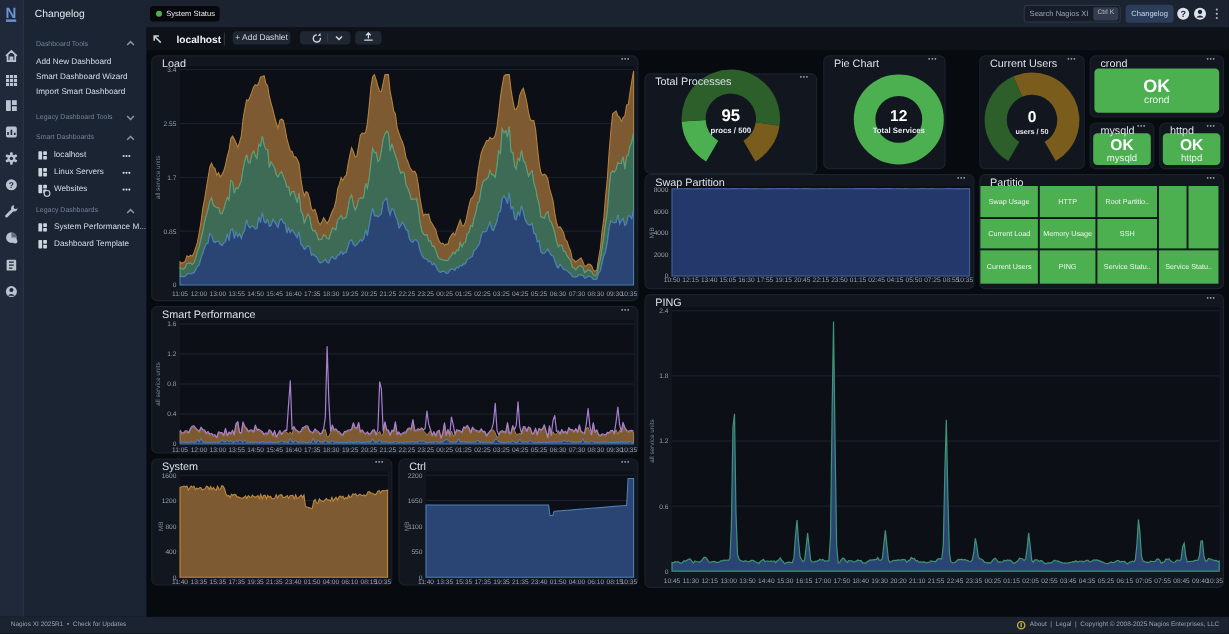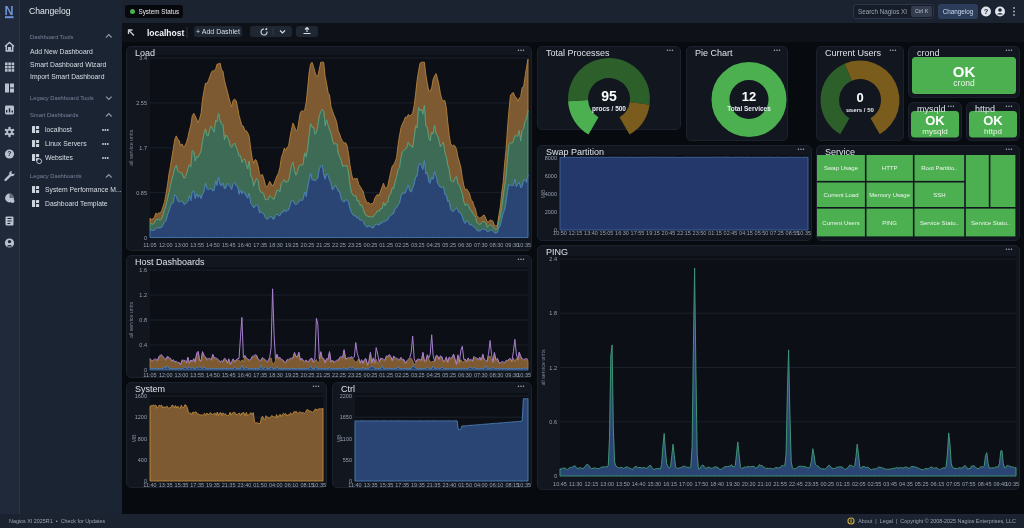--- a/index.html
+++ b/index.html
@@ -59,32 +59,32 @@
  <line x1="23" y1="2" x2="23" y2="9" stroke="#323b49" stroke-width="1"></line>
  <path d="M30 4.5 L32.5 7 L35 4.5" stroke="#d6dce5" stroke-width="1.2" fill="none"></path>
  <path d="M57 1.5 L57 6 M55 3.5 L57 1.5 L59 3.5 M53.5 7.5 L60.5 7.5" stroke="#d6dce5" stroke-width="1.1" fill="none"></path>
 </svg>
 
 <div class="panel" style="left:126px;top:46px;width:406px;height:205px;">
     <div class="ptitle">Load</div>
     <div class="pdots">•••</div>
   </div>
 <div class="panel" style="left:126px;top:255px;width:406px;height:123px;">
-    <div class="ptitle">Host Dashboards</div>
+    <div class="ptitle">Smart Performance</div>
     <div class="pdots">•••</div>
   </div>
 <div class="panel" style="left:126px;top:382px;width:201px;height:106px;">
     <div class="ptitle">System</div>
     <div class="pdots">•••</div>
   </div>
 <div class="panel" style="left:332px;top:382px;width:200px;height:106px;">
     <div class="ptitle">Ctrl</div>
     <div class="pdots">•••</div>
   </div>
-<div class="panel" style="left:537px;top:46px;width:144px;height:84px;">
+<div class="panel" style="left:537px;top:61px;width:144px;height:84px;">
     <div class="ptitle">Total Processes</div>
     <div class="pdots">•••</div>
   </div>
 <div class="panel" style="left:686px;top:46px;width:102px;height:95px;">
     <div class="ptitle">Pie Chart</div>
     <div class="pdots">•••</div>
   </div>
 <div class="panel" style="left:816px;top:46px;width:88px;height:95px;">
     <div class="ptitle">Current Users</div>
     <div class="pdots">•••</div>
@@ -99,21 +99,21 @@
   </div>
 <div class="panel" style="left:966px;top:102px;width:54px;height:39px;">
     <div class="ptitle">httpd</div>
     <div class="pdots">•••</div>
   </div>
 <div class="panel" style="left:537px;top:145px;width:275px;height:96px;">
     <div class="ptitle">Swap Partition</div>
     <div class="pdots">•••</div>
   </div>
 <div class="panel" style="left:816px;top:145px;width:204px;height:96px;">
-    <div class="ptitle">Service</div>
+    <div class="ptitle">Partitio</div>
     <div class="pdots">•••</div>
   </div>
 <div class="panel" style="left:537px;top:245px;width:483px;height:245px;">
     <div class="ptitle">PING</div>
     <div class="pdots">•••</div>
   </div>
 
 <svg class="abs" style="left:0;top:0;" width="1024" height="528" viewBox="0 0 1024 528" font-family="Liberation Sans,sans-serif">
 <rect x="150.0" y="55.0" width="378.0" height="182.5" fill="#0c1016"></rect>
 <text x="147.0" y="239.5" text-anchor="end" font-size="5.5" fill="#98a1b0">0</text>

